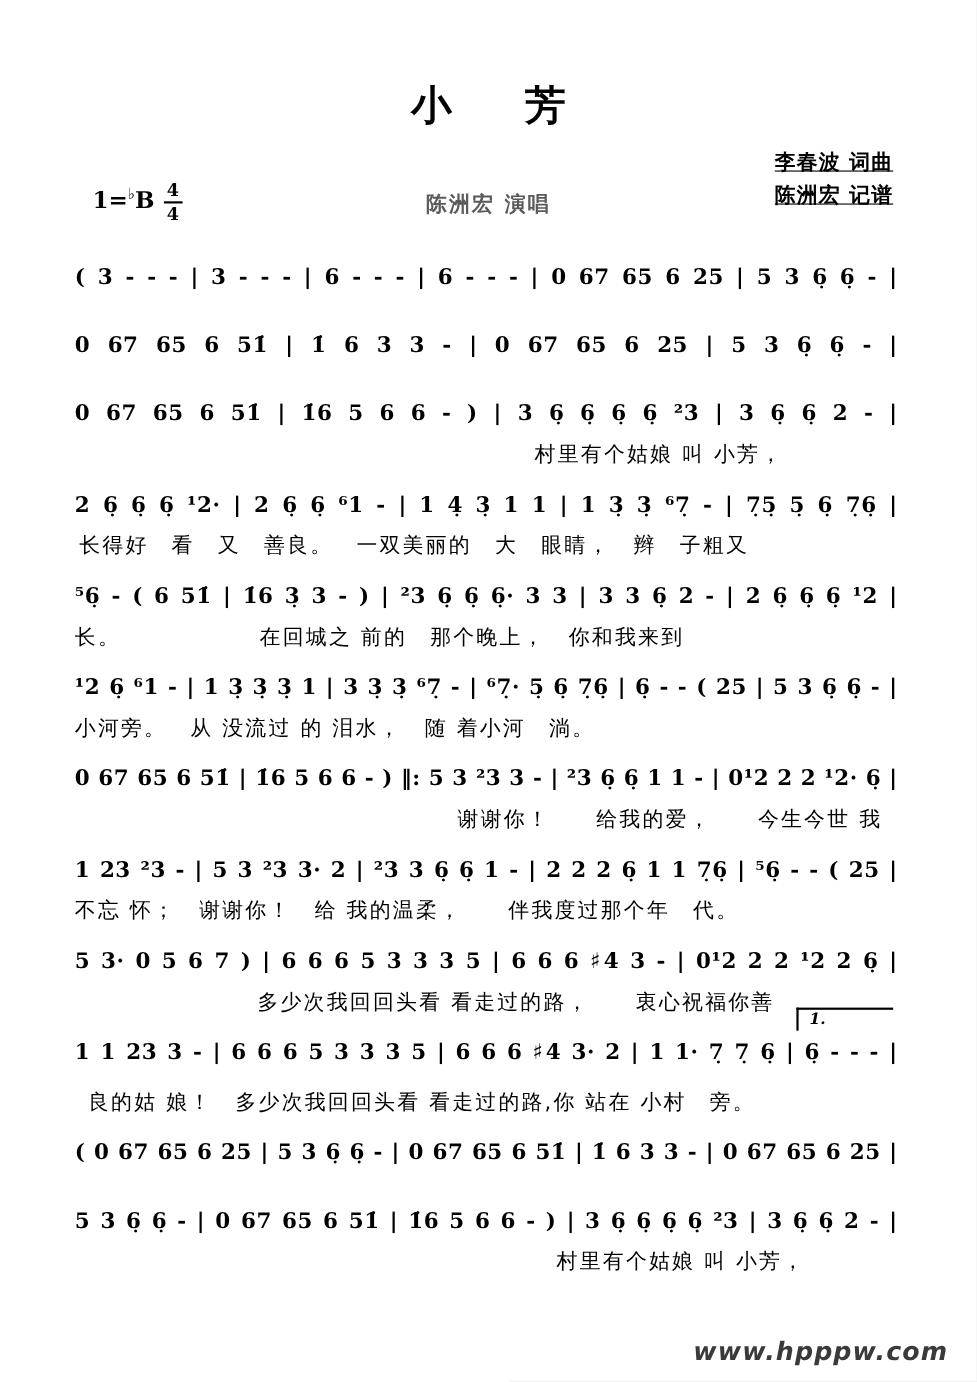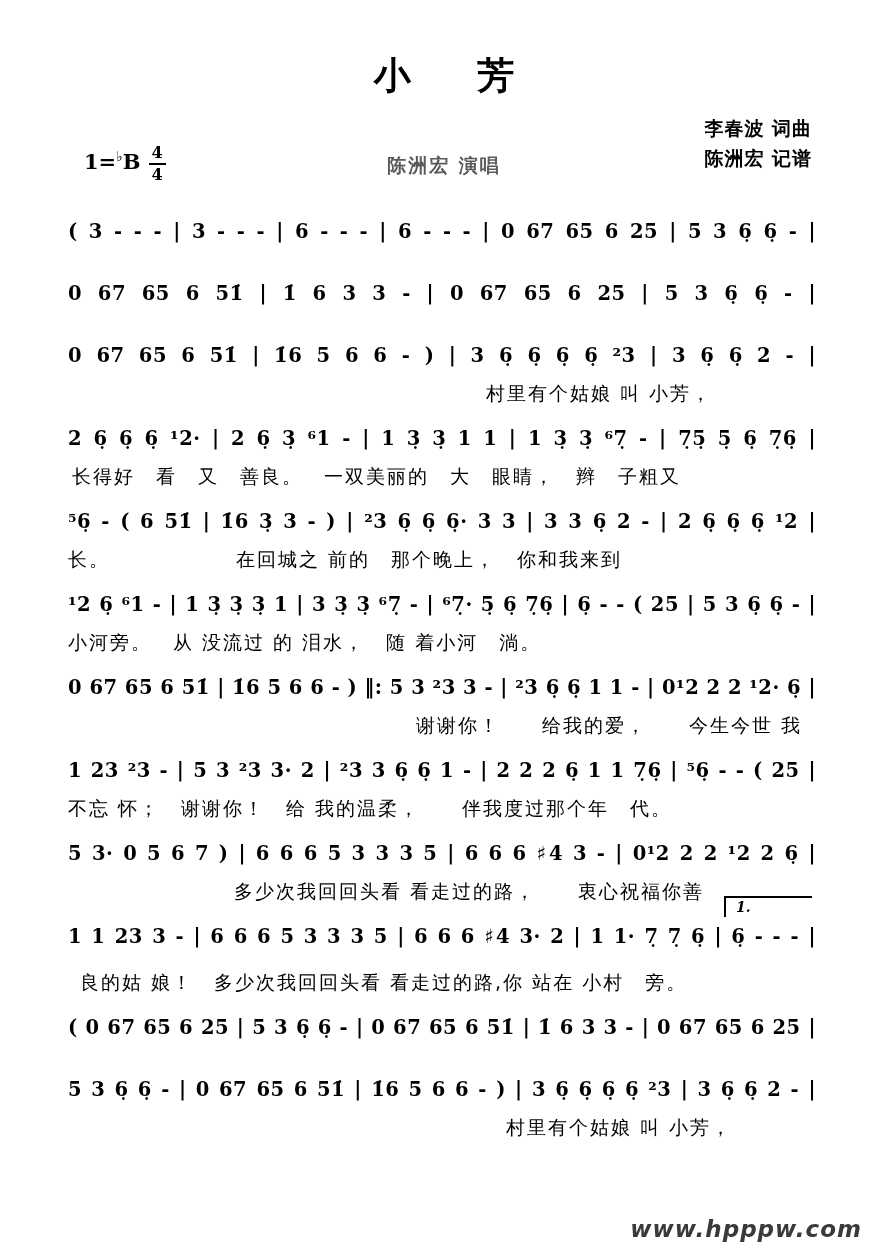--- a/index.html
+++ b/index.html
@@ -2,37 +2,37 @@
 <html><head>
 <meta charset="utf-8">
 <style>
   html,body{margin:0;padding:0;background:#e8e8e8;}
   .page{
     position:relative;width:888px;height:1256px;margin:0 auto;background:#ffffff;
     font-family:"DejaVu Sans","Liberation Sans",sans-serif;color:#000;overflow:hidden;
   }
   
   .title{
-    padding-top:56px;text-align:center;font-size:37px;font-weight:bold;
+    padding-top:76px;text-align:center;font-size:37px;font-weight:bold;
     letter-spacing:1.8em;text-indent:1.8em;line-height:1.1;
   }
   .meta{position:relative;height:82px;margin:6px 0 0 0;}
   .keysig{
     position:absolute;left:84px;bottom:2px;font-size:21px;font-weight:bold;
     font-family:"DejaVu Serif","DejaVu Sans",serif;white-space:nowrap;
   }
   .keysig .flat{font-size:14px;vertical-align:super;font-weight:bold;}
   .timesig{display:inline-block;vertical-align:middle;margin-left:8px;text-align:center;font-size:16px;line-height:1;}
   .timesig .num{display:block;border-bottom:2px solid #000;padding:1px 3px 2px 3px;}
   .timesig .den{display:block;padding-top:2px;}
   .performer{
     position:absolute;left:0;right:0;bottom:6px;text-align:center;
     font-size:19px;color:#5a5a5a;font-weight:bold;letter-spacing:2px;
   }
-  .credits{position:absolute;right:76px;top:10px;font-size:19px;font-weight:bold;line-height:30px;letter-spacing:1px;}
+  .credits{position:absolute;right:76px;top:10px;font-size:19px;font-weight:bold;line-height:30px;letter-spacing:1px;text-decoration:underline;}
   
   .score{margin:30px 72px 0 68px;width:748px;}
   .row{position:relative;margin-bottom:15px;}
   .row.gap-big{margin-bottom:29px;}
   .music{
     font-family:"DejaVu Serif","DejaVu Sans",serif;font-weight:bold;font-size:19.5px;
     line-height:33px;letter-spacing:0.5px;
     text-align:justify;text-align-last:justify;-moz-text-align-last:justify;
   }
   .lyrics{
@@ -82,21 +82,21 @@
     <div class="row gap-big">
       <div class="music">0 67 65 6 51̇ | 1̇ 6 3 3 - | 0 67 65 6 25 | 5 3 6̣ 6̣ - |</div>
     </div>
 
     <div class="row">
       <div class="music">0 67 65 6 51̇ | 1̇6 5 6 6 - ) | 3 6̣ 6̣ 6̣ 6̣ ²3 | 3 6̣ 6̣ 2 - |</div>
       <div class="lyrics lyr-3">村里有个姑娘 叫 小芳，</div>
     </div>
 
     <div class="row">
-      <div class="music">2 6̣ 6̣ 6̣ ¹2· | 2 6̣ 3̣ ⁶1 - | 1 3̣ 3̣ 1 1 | 1 3̣ 3̣ ⁶7̣ - | 7̣5̣ 5̣ 6̣ 7̣6̣ |</div>
+      <div class="music">2 6̣ 6̣ 6̣ ¹2· | 2 6̣ 6̣ ⁶1 - | 1 4̣ 3̣ 1 1 | 1 3̣ 3̣ ⁶7̣ - | 7̣5̣ 5̣ 6̣ 7̣6̣ |</div>
       <div class="lyrics lyr-4">长得好　看　又　善良。　一双美丽的　大　眼睛，　辫　子粗又</div>
     </div>
 
     <div class="row">
       <div class="music">⁵6̣ - ( 6 51̇ | 1̇6 3̣ 3 - ) | ²3 6̣ 6̣ 6̣· 3 3 | 3 3 6̣ 2 - | 2 6̣ 6̣ 6̣ ¹2 |</div>
       <div class="lyrics">长。　　　　　　在回城之 前的　那个晚上，　你和我来到</div>
     </div>
 
     <div class="row">
       <div class="music">¹2 6̣ ⁶1 - | 1 3̣ 3̣ 3̣ 1 | 3 3̣ 3̣ ⁶7̣ - | ⁶7̣· 5̣ 6̣ 7̣6̣ | 6̣ - - ( 25 | 5 3 6̣ 6̣ - |</div>

